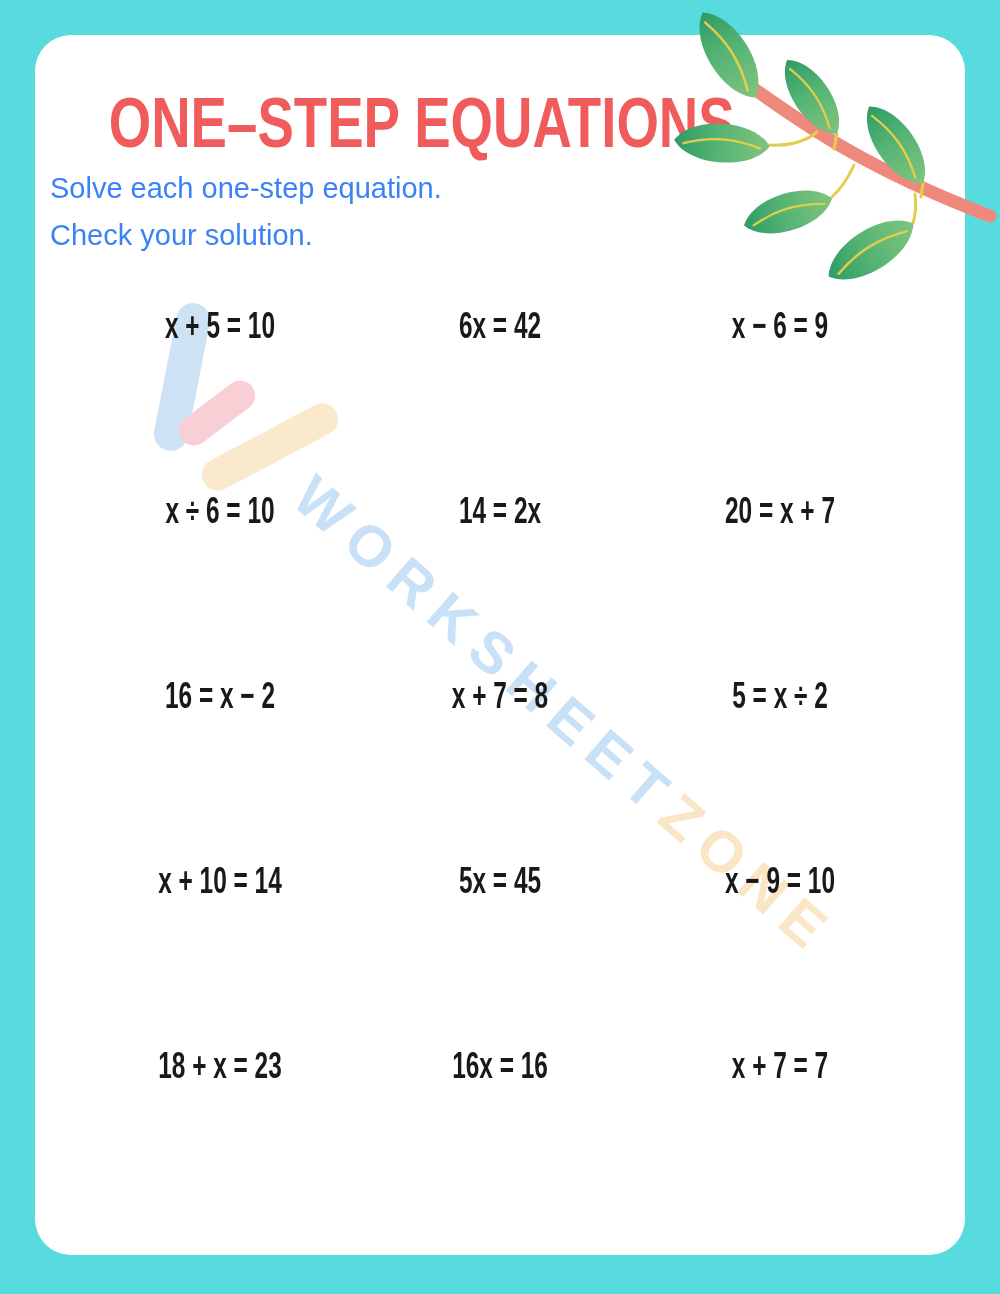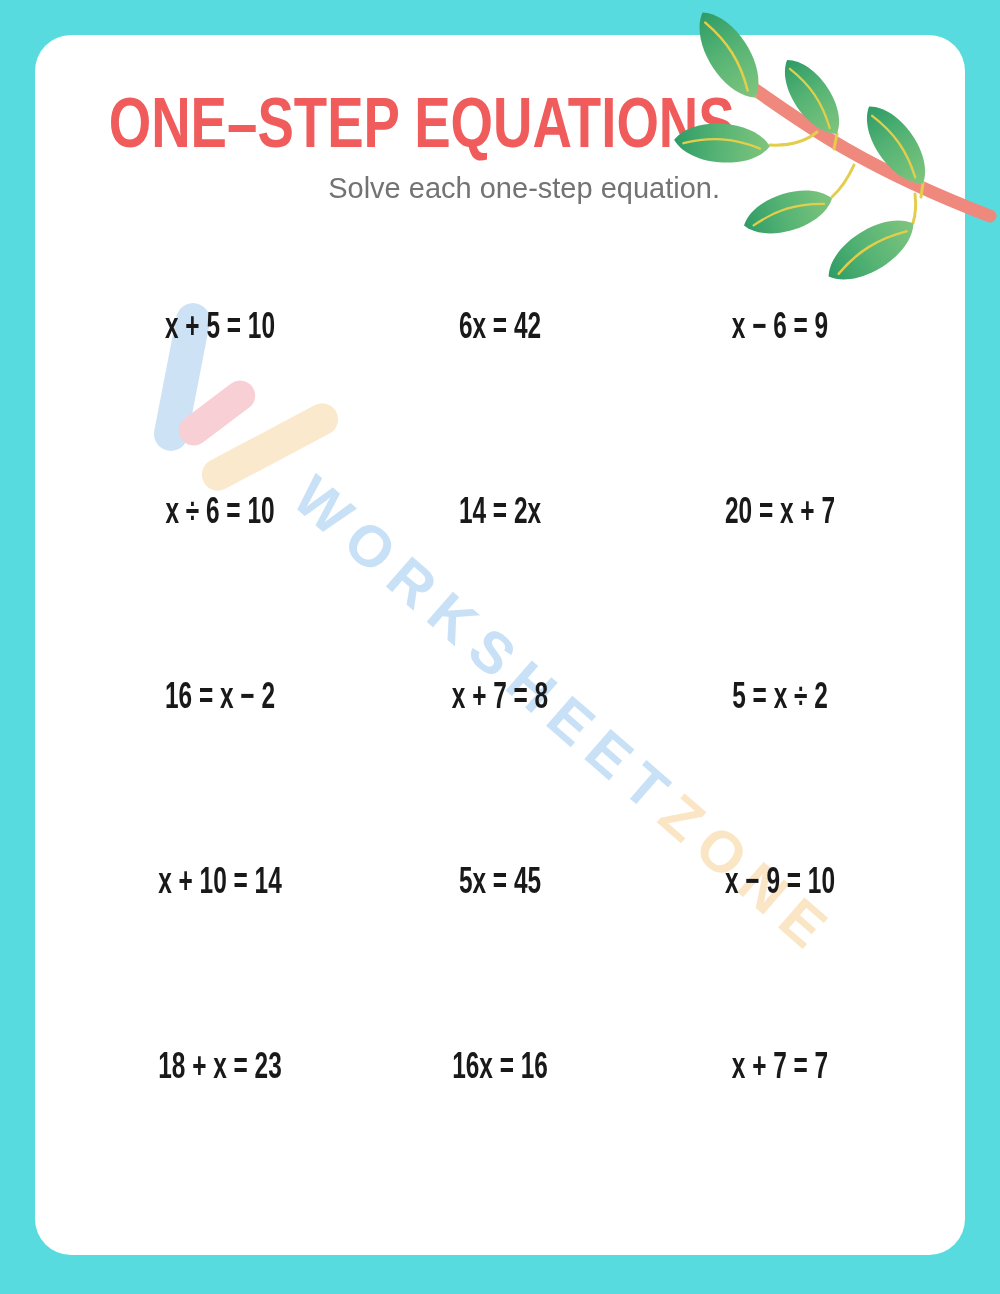--- a/index.html
+++ b/index.html
@@ -16,22 +16,22 @@
     position:absolute;left:35px;top:35px;width:930px;height:1220px;
     background:#FFFFFF;border-radius:36px;
   }
   .title{
     position:absolute;left:0;top:52px;width:670px;text-align:center;
     font-size:70px;font-weight:700;line-height:72px;letter-spacing:0px;
     white-space:nowrap;transform:scaleX(0.78);transform-origin:50% 50%;
     color:#F05C5C;
   }
   .subtitle{
-    position:absolute;left:15px;top:130px;width:670px;text-align:right;
-    font-size:29px;font-weight:400;line-height:47px;color:#737373;
+    position:absolute;left:15px;top:130px;width:670px;text-align:left;
+    font-size:29px;font-weight:400;line-height:47px;color:#3b82f6;
   }
   
   .wm-bar{position:absolute;border-radius:20px;}
   .wm-bar.blue{left:130px;top:267px;width:34px;height:150px;background:#CDE2F5;transform:rotate(11deg);}
   .wm-bar.pink{left:138px;top:363px;width:88px;height:30px;background:#F8CFD5;transform:rotate(-37deg);}
   .wm-bar.orange{left:160px;top:396px;width:150px;height:32px;background:#FBE9CD;transform:rotate(-28deg);}
   
   .wm-text{
     position:absolute;left:290px;top:427px;
     transform:rotate(41deg);transform-origin:0 0;
@@ -60,20 +60,21 @@
 
     <div class="wm-bar blue"></div>
     <div class="wm-bar pink"></div>
     <div class="wm-bar orange"></div>
 
     <div class="wm-text"><span class="p1">WORKSHEET</span><span class="p2">ZONE</span></div>
 
     <div class="title">ONE–STEP EQUATIONS</div>
     <div class="subtitle">
       <div>Solve each one-step equation.</div>
+      <div>Check your solution.</div>
     </div>
 
     <div class="eq-grid">
       <div class="eq-cell">x + 5 = 10</div>
       <div class="eq-cell">6x = 42</div>
       <div class="eq-cell">x − 6 = 9</div>
       <div class="eq-cell">x ÷ 6 = 10</div>
       <div class="eq-cell">14 = 2x</div>
       <div class="eq-cell">20 = x + 7</div>
       <div class="eq-cell">16 = x − 2</div>

